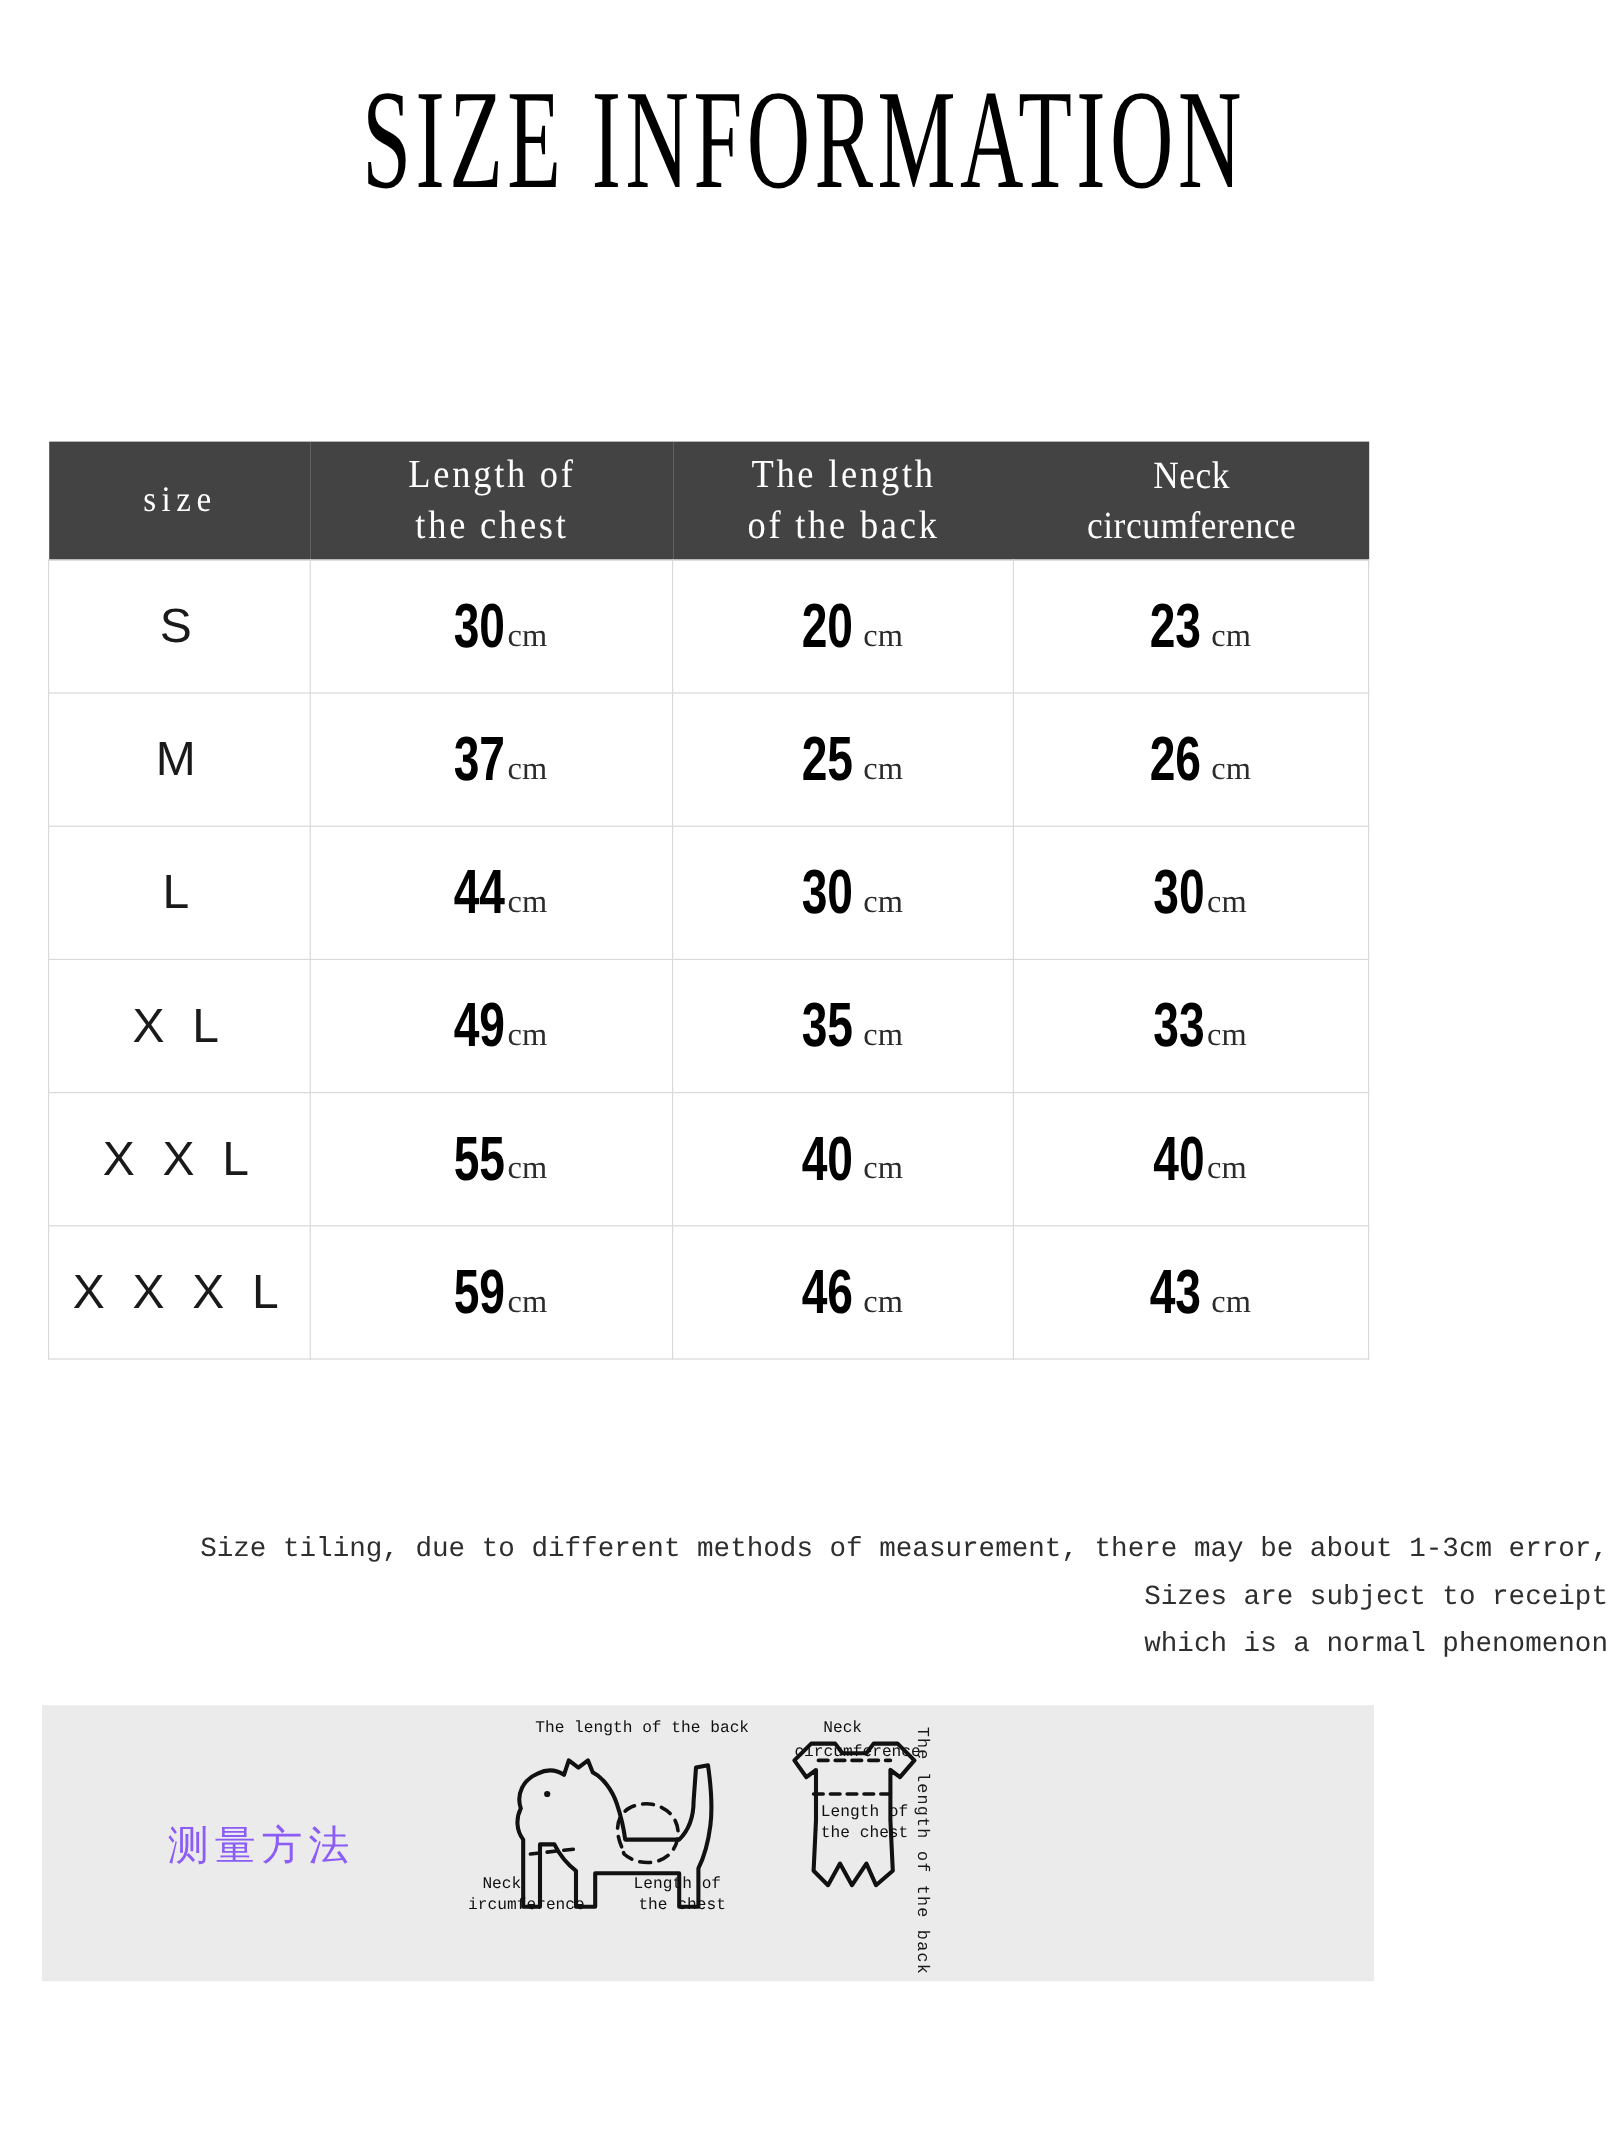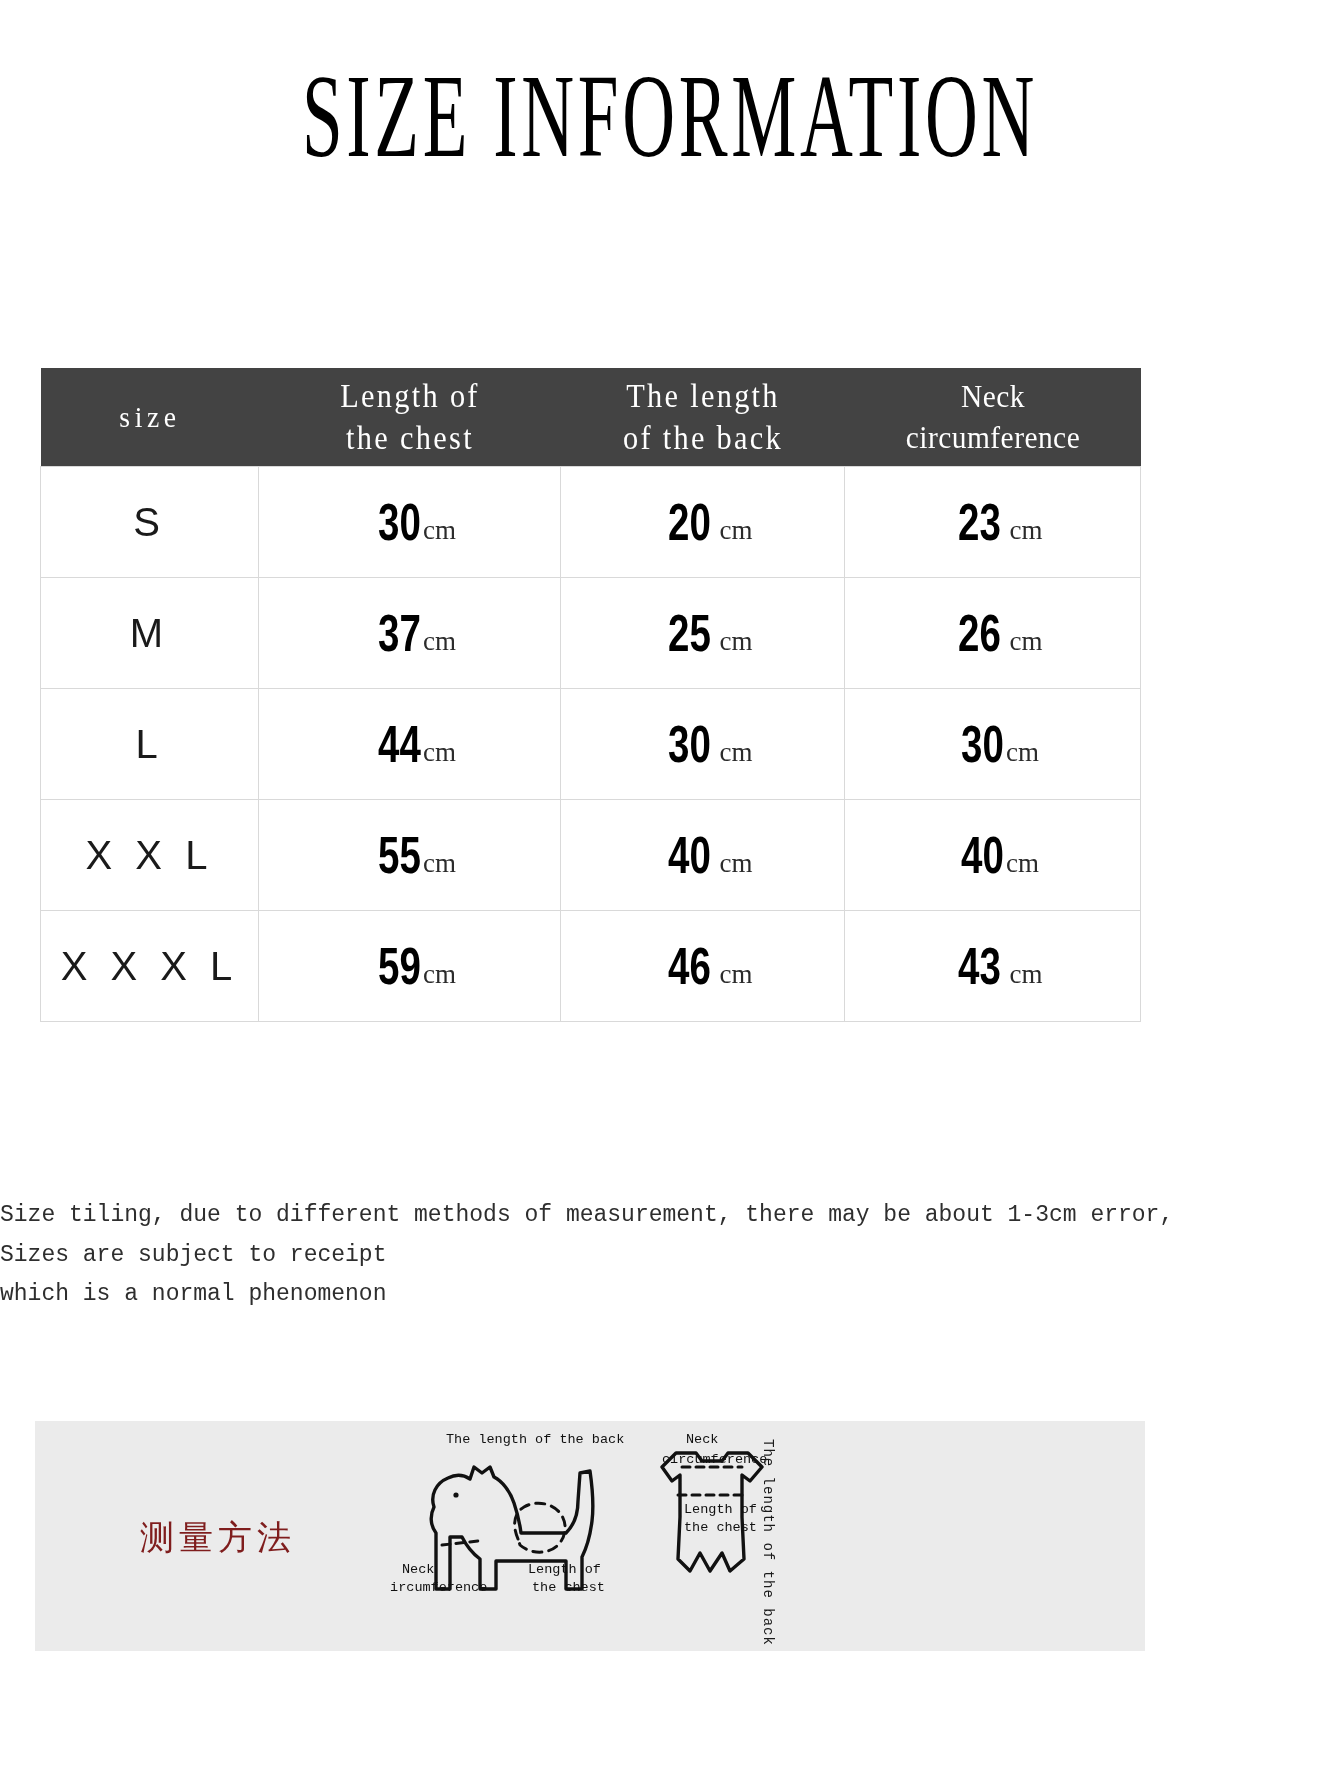--- a/index.html
+++ b/index.html
@@ -92,42 +92,42 @@
     font-family:Liberation Serif, serif;
     font-size:27px;
     color:#2b2b2b;
     margin-left:2px;
     vertical-align:-1px;
   }
   .unit.sp{margin-left:9px;}
 
   
   .notes{
-    position:absolute;left:0;top:1196px;width:1340px;
-    text-align:left;
+    position:absolute;left:0;top:1272px;width:1340px;
+    text-align:right;
     font-family:"Liberation Mono", monospace;
     font-size:23px;
     color:#2e2e2e;
     line-height:1.72;
     letter-spacing:0px;
   }
   .notes div{white-space:nowrap;}
 
   
   .measure{
     position:absolute;left:35px;top:1421px;
     width:1110px;height:230px;
     background:#ebebeb;
   }
   .measure-label{
     position:absolute;left:105px;top:94px;
     font-family:"DejaVu Sans", sans-serif;
     font-size:34px;
     letter-spacing:5px;
-    color:#7f1d1d;
+    color:#8b5cf6;
   }
   .diagram{position:absolute;left:355px;top:0;width:420px;height:230px;}
   .vert-label{
     position:absolute;left:725px;top:18px;
     font-family:"Liberation Mono", monospace;
     font-size:14px;
     color:#1a1a1a;
     writing-mode:vertical-rl;
     letter-spacing:1px;
     white-space:nowrap;
@@ -178,20 +178,26 @@
           <td class="size-c">M</td>
           <td><span class="val">37</span><span class="unit">cm</span></td>
           <td><span class="val">25</span><span class="unit sp">cm</span></td>
           <td><span class="val">26</span><span class="unit sp">cm</span></td>
         </tr>
         <tr>
           <td class="size-c">L</td>
           <td><span class="val">44</span><span class="unit">cm</span></td>
           <td><span class="val">30</span><span class="unit sp">cm</span></td>
           <td><span class="val">30</span><span class="unit">cm</span></td>
+        </tr>
+        <tr>
+          <td class="size-c">X L</td>
+          <td><span class="val">49</span><span class="unit">cm</span></td>
+          <td><span class="val">35</span><span class="unit sp">cm</span></td>
+          <td><span class="val">33</span><span class="unit">cm</span></td>
         </tr>
         <tr>
           <td class="size-c">X X L</td>
           <td><span class="val">55</span><span class="unit">cm</span></td>
           <td><span class="val">40</span><span class="unit sp">cm</span></td>
           <td><span class="val">40</span><span class="unit">cm</span></td>
         </tr>
         <tr>
           <td class="size-c">X X X L</td>
           <td><span class="val">59</span><span class="unit">cm</span></td>

